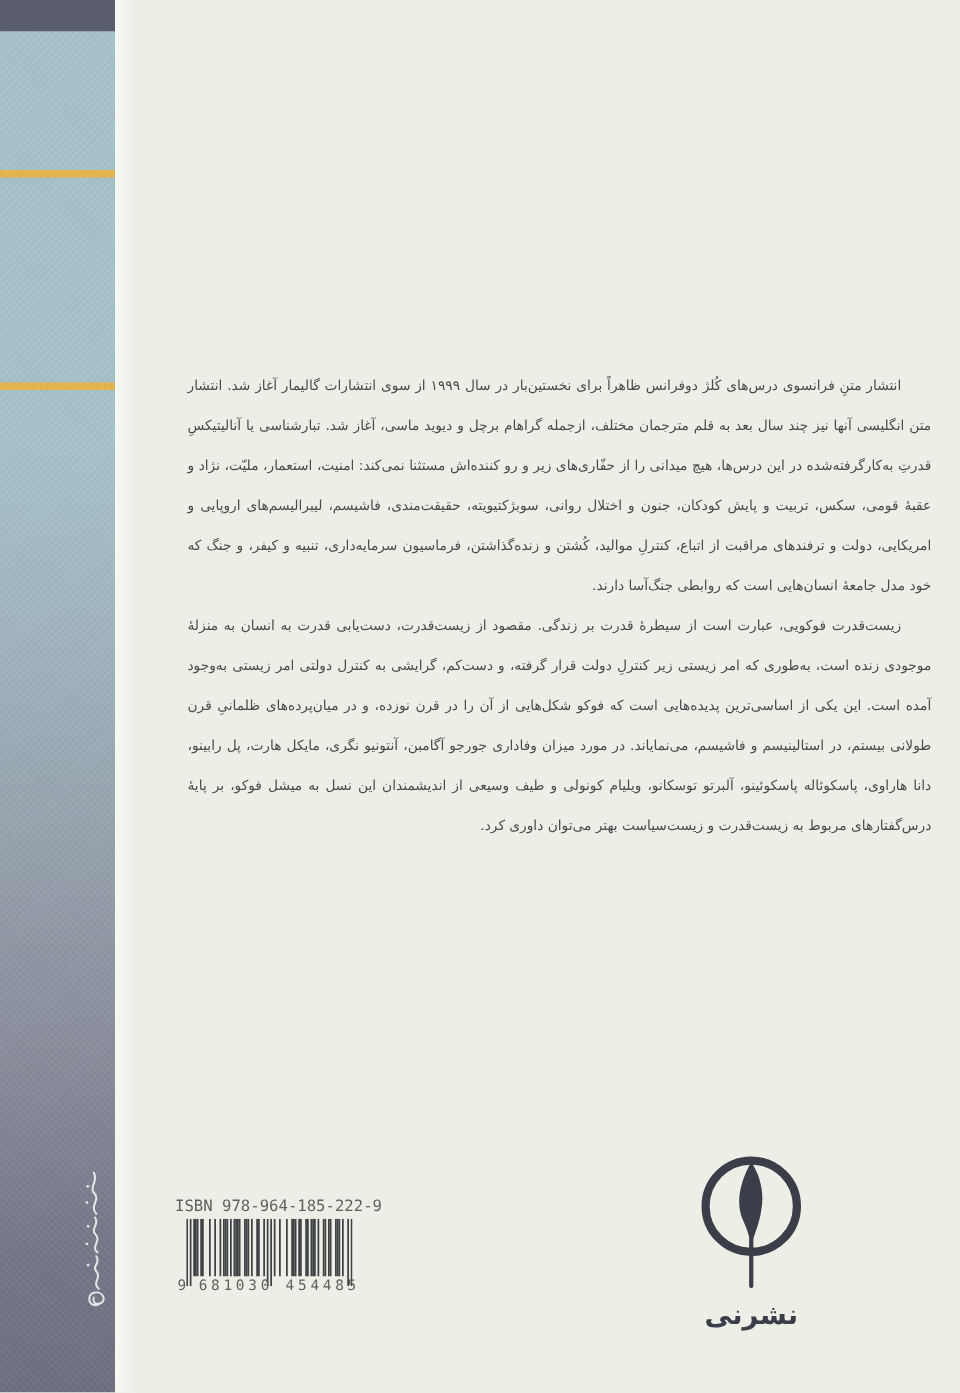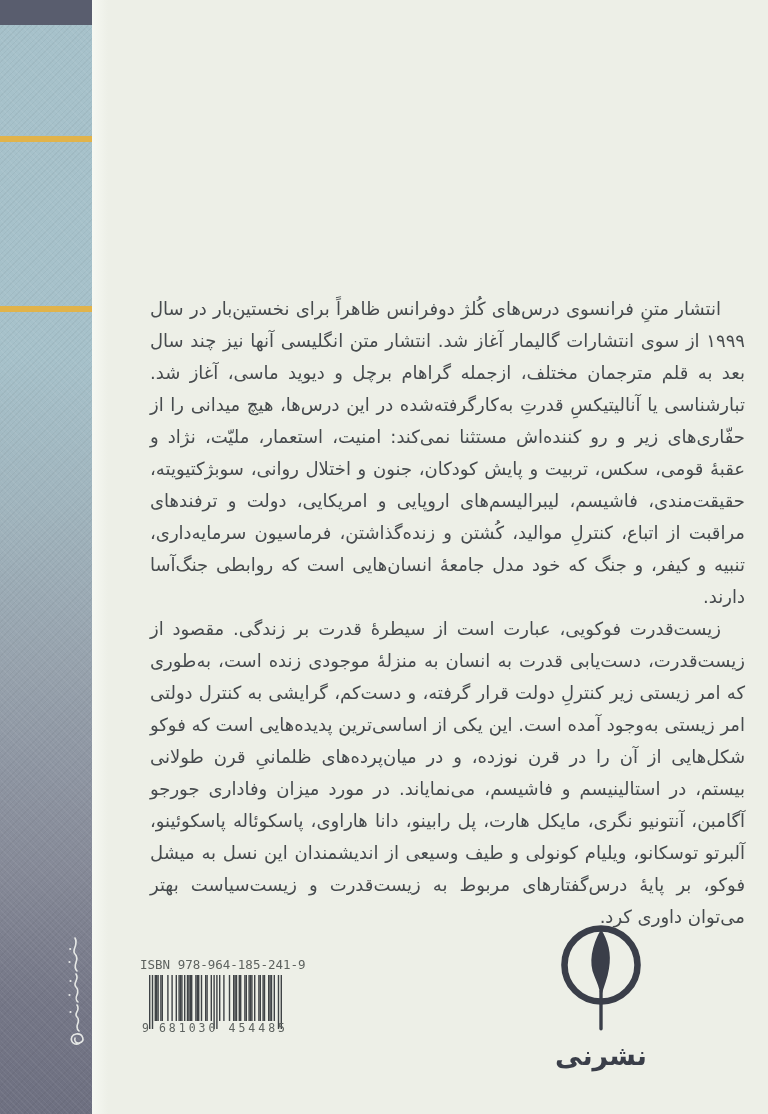--- a/index.html
+++ b/index.html
@@ -39,21 +39,21 @@
   
   .cover-edge{
     position:absolute;left:92px;top:0;width:16px;height:1114px;
     background:linear-gradient(90deg,#f6f8f2 0%,#f1f3ec 55%,#edefe7 100%);
   }
 
   
   .blurb{
     position:absolute;top:293px;left:150px;right:23px;
     direction:rtl;text-align:justify;
-    color:#474b4e;font-size:18px;line-height:32px;
+    color:#474b4e;font-size:11px;line-height:32px;
     font-family:"DejaVu Sans","Liberation Sans",sans-serif;
   }
   .blurb p{margin:0;text-indent:24px;}
 
   
   .barcode-block{
     position:absolute;left:140px;top:957px;width:150px;height:80px;
     color:#5d625f;
   }
   .isbn-label{
@@ -69,21 +69,21 @@
     font-size:11.5px;color:#5d625f;
   }
   .barcode-digits .grp{letter-spacing:3px;}
 
   
   .publisher{
     position:absolute;left:554px;top:920px;width:94px;
     display:flex;flex-direction:column;align-items:center;
   }
   .publisher-name{
-    direction:rtl;color:#3a3e49;font-weight:bold;font-size:27px;
+    direction:rtl;color:#3a3e49;font-weight:bold;font-size:22px;
     margin-top:2px;letter-spacing:0;
     font-family:"DejaVu Sans","Liberation Sans",sans-serif;
   }
 </style>
 </head>
 <body>
 
 <div class="spine">
   <div class="spine-texture"></div>
   <div class="spine-top-band"></div>
@@ -109,21 +109,21 @@
 </div>
 
 <div class="cover-edge"></div>
 
 <div class="blurb">
   <p>انتشار متنِ فرانسوی درس‌های کُلژ دوفرانس ظاهراً برای نخستین‌بار در سال ۱۹۹۹ از سوی انتشارات گالیمار آغاز شد. انتشار متن انگلیسی آنها نیز چند سال بعد به قلم مترجمان مختلف، ازجمله گراهام برچل و دیوید ماسی، آغاز شد. تبارشناسی یا آنالیتیکسِ قدرتِ به‌کارگرفته‌شده در این درس‌ها، هیچ میدانی را از حفّاری‌های زیر و رو کننده‌اش مستثنا نمی‌کند: امنیت، استعمار، ملیّت، نژاد و عقبهٔ قومی، سکس، تربیت و پایش کودکان، جنون و اختلال روانی، سوبژکتیویته، حقیقت‌مندی، فاشیسم، لیبرالیسم‌های اروپایی و امریکایی، دولت و ترفندهای مراقبت از اتباع، کنترلِ موالید، کُشتن و زنده‌گذاشتن، فرماسیون سرمایه‌داری، تنبیه و کیفر، و جنگ که خود مدل جامعهٔ انسان‌هایی است که روابطی جنگ‌آسا دارند.</p>
   <p>زیست‌قدرت فوکویی، عبارت است از سیطرهٔ قدرت بر زندگی. مقصود از زیست‌قدرت، دست‌یابی قدرت به انسان به منزلهٔ موجودی زنده است، به‌طوری که امر زیستی زیر کنترلِ دولت قرار گرفته، و دست‌کم، گرایشی به کنترل دولتی امر زیستی به‌وجود آمده است. این یکی از اساسی‌ترین پدیده‌هایی است که فوکو شکل‌هایی از آن را در قرن نوزده، و در میان‌پرده‌های ظلمانیِ قرن طولانی بیستم، در استالینیسم و فاشیسم، می‌نمایاند. در مورد میزان وفاداری جورجو آگامبن، آنتونیو نگری، مایکل هارت، پل رابینو، دانا هاراوی، پاسکوئاله پاسکوئینو، آلبرتو توسکانو، ویلیام کونولی و طیف وسیعی از اندیشمندان این نسل به میشل فوکو، بر پایهٔ درس‌گفتارهای مربوط به زیست‌قدرت و زیست‌سیاست بهتر می‌توان داوری کرد.</p>
 </div>
 
 <div class="barcode-block">
-  <div class="isbn-label">ISBN 978-964-185-241-9</div>
+  <div class="isbn-label">ISBN 978-964-185-222-9</div>
   <svg class="bars" width="133" height="54" viewBox="0 0 133 54" fill="#3f4346">
       <rect x="0.0" y="0" width="1.4" height="54"></rect>
       <rect x="2.8" y="0" width="1.4" height="54"></rect>
       <rect x="5.6" y="0" width="1.4" height="46"></rect>
       <rect x="7.0" y="0" width="1.4" height="46"></rect>
       <rect x="8.4" y="0" width="1.4" height="46"></rect>
       <rect x="11.2" y="0" width="1.4" height="46"></rect>
       <rect x="12.6" y="0" width="1.4" height="46"></rect>
       <rect x="18.2" y="0" width="1.4" height="46"></rect>
       <rect x="22.4" y="0" width="1.4" height="46"></rect>

